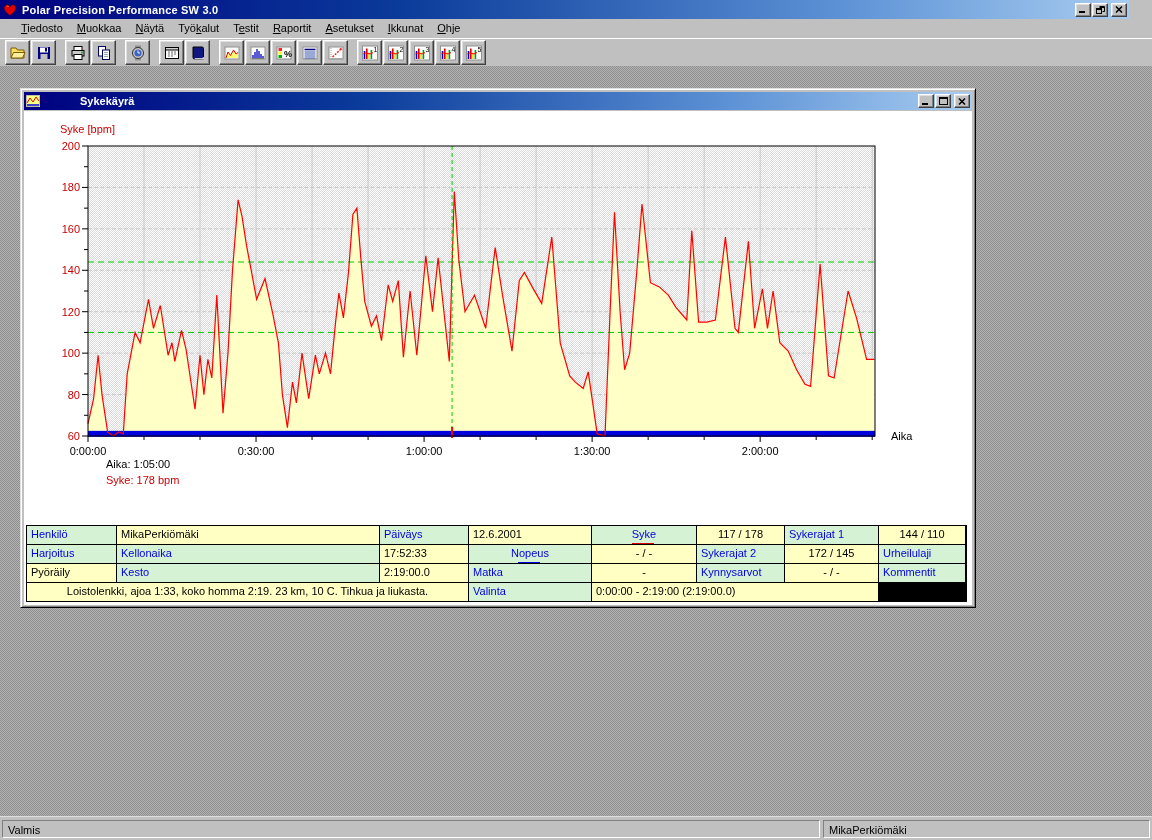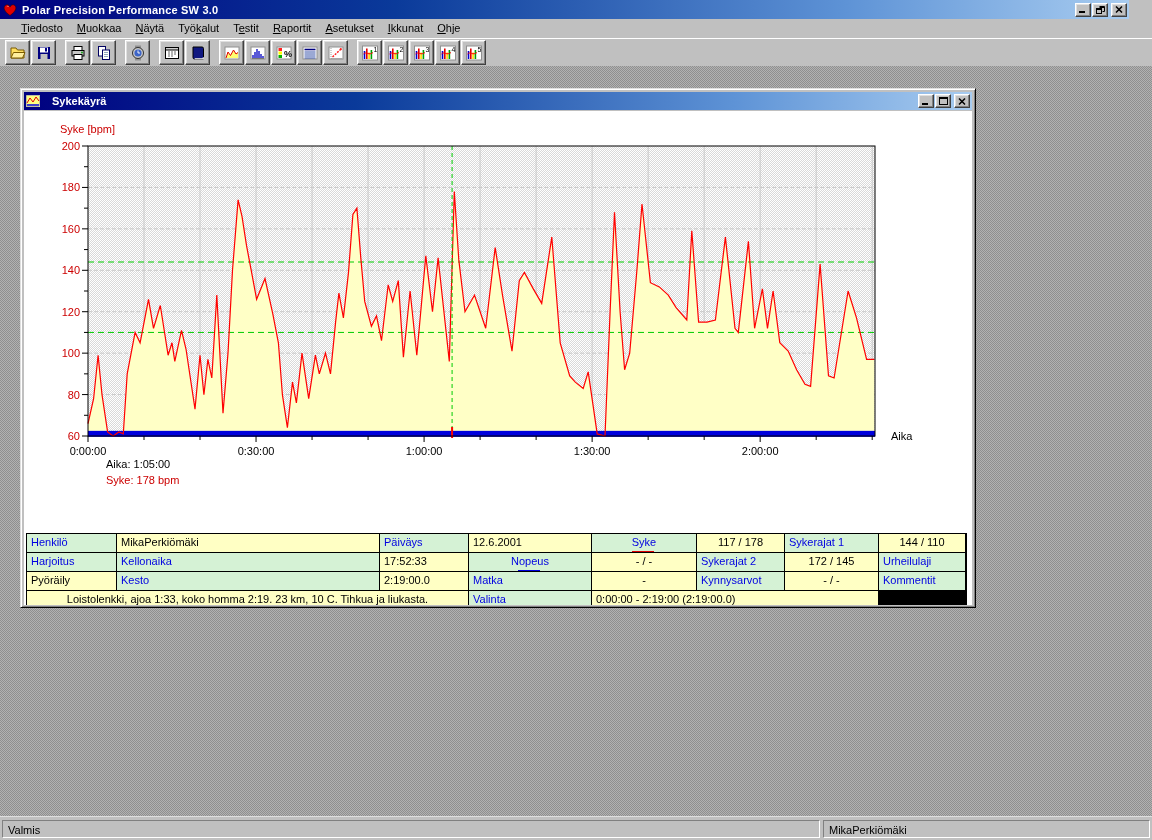--- a/index.html
+++ b/index.html
@@ -42,31 +42,31 @@
 
   
   #child { position:absolute; left:20px; top:22px; width:956px; height:520px; background:#c0c0c0;
     border:1px solid; border-color:#dfdfdf #000000 #000000 #dfdfdf;
     box-shadow:inset 1px 1px 0 #ffffff, inset -1px -1px 0 #808080;
     padding:3px; }
   #child-titlebar { height:18px;
     background:linear-gradient(90deg,#000080 0%,#0a3a9a 35%,#5e93d6 75%,#a8ccf0 100%);
     display:flex; align-items:center; }
   #child-titlebar .child-icon { width:14px; height:12px; margin-left:2px; flex:0 0 auto; background:#fff; }
-  #child-titlebar .title-text { color:#fff; font-weight:bold; font-size:11px; padding-left:12px; flex:1 1 auto; }
+  #child-titlebar .title-text { color:#fff; font-weight:bold; font-size:11px; padding-left:4px; flex:1 1 auto;margin-left:36px; }
   #child-titlebar .winbtn { width:16px; height:14px; }
   #child-client { position:relative; margin-top:1px; width:948px; height:494px; background:#ffffff; overflow:hidden; }
 
   #chart-svg { position:absolute; left:0; top:0; }
   #chart-svg text { font-family:"Liberation Sans", sans-serif; font-size:11px; }
 
   
   #info-table { position:absolute; left:2px; top:414px; width:941px;
     display:grid; grid-template-columns:90px 263px 89px 123px 105px 88px 94px 87px;
-    grid-auto-rows:19px; border-top:1px solid #000; border-left:1px solid #000; background:#000;margin-top:8px; }
+    grid-auto-rows:19px; border-top:1px solid #000; border-left:1px solid #000; background:#000; }
   .tcell { border-right:1px solid #000; border-bottom:1px solid #000; padding:0 4px; line-height:17px;
     overflow:hidden; white-space:nowrap; }
   .tlabel { background:#d5f2d5; color:#0000e0; }
   .tvalue { background:#ffffc4; color:#000; text-align:center; }
   .tcell.flex { display:flex; justify-content:space-between; align-items:center;flex-direction:column; }
   .dash { width:22px; height:0; border-top:2px solid #f00; margin-right:2px; flex:0 0 auto; }
 
   
   #statusbar { position:absolute; left:0; top:816px; width:1152px; height:24px; background:#c0c0c0;
     border-top:1px solid #dfdfdf; }

